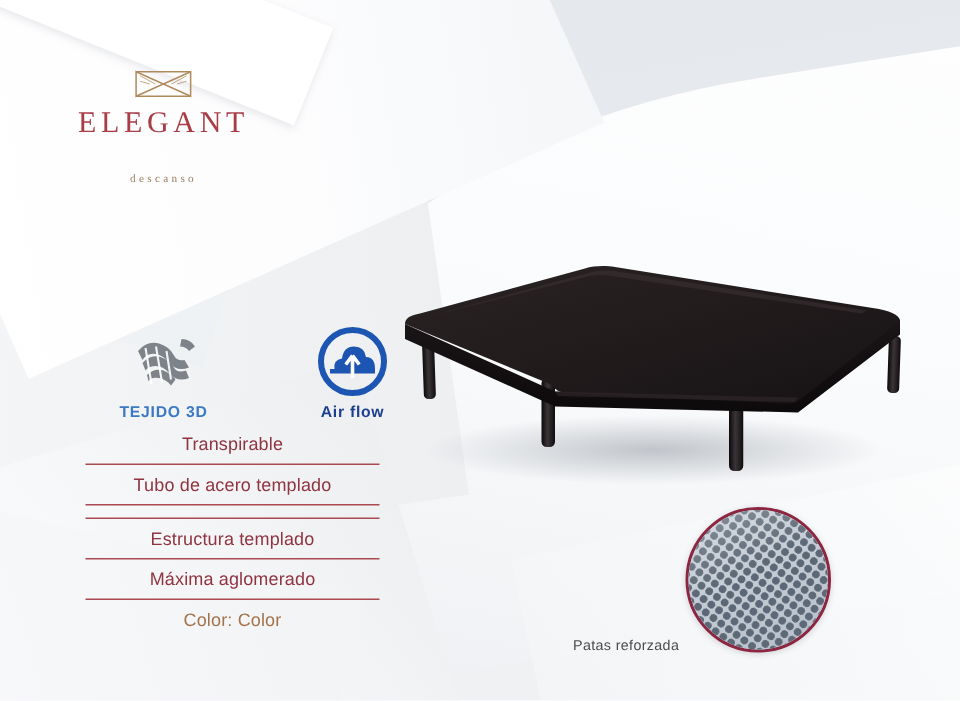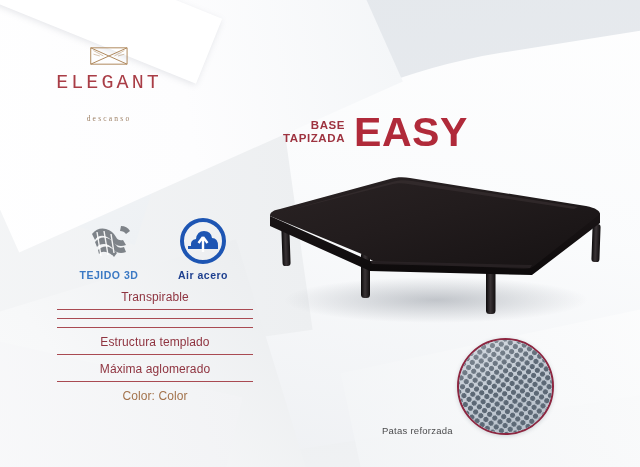--- a/index.html
+++ b/index.html
@@ -70,39 +70,39 @@
     background:linear-gradient(250deg,#ffffff 0%,#f2f4f6 100%);
     transform:rotate(-12deg);
     opacity:.85;
   }
 
   
   #brand { position:absolute; left:44px; top:46px; width:130px; text-align:center; }
   #brand .mark { display:block; height:20px; margin:0 auto 5px; }
   #brand .wordmark {
     font-size:20px; letter-spacing:3.1px; color:#a93d46; font-weight:400;
-    font-family:Liberation Mono, monospace;
+    font-family:Liberation Serif, serif;
   }
   #brand .tagline {
     font-size:7.5px; letter-spacing:2.2px; color:#9c7f63; margin-top:20px;
     font-family:"Liberation Serif", serif;
   }
 
   
   #headline { position:absolute; left:283px; top:112px; display:flex; align-items:center; }
   #headline .small {
     text-align:right; line-height:1.12; margin-right:9px; padding-bottom:2px;
     font-size:11.5px; font-weight:bold; letter-spacing:.6px; color:#9e3340;
   }
   #headline .big {
     font-size:41px; font-weight:bold; letter-spacing:.5px; color:#b02a3a; line-height:1;
   }
 
   
-  #badges { position:absolute; left:66px; top:218px; display:flex; gap:8px; align-items:flex-start; }
+  #badges { position:absolute; left:66px; top:218px; display:flex; gap:40px; align-items:flex-start; }
   .badge { width:86px; text-align:center; }
   .badge .glyph { height:46px; display:flex; align-items:center; justify-content:center; }
   .badge .cap { margin-top:5px; font-size:10.5px; font-weight:bold; letter-spacing:.5px; }
   .cap-3d { color:#3b79c4; font-size:9.5px; letter-spacing:.9px; }
   .cap-air { color:#1d3f8f; font-size:13px; font-weight:bold; letter-spacing:0; }
 
   
   #features { position:absolute; left:57px; top:283px; width:196px; }
   .feat { position:relative; text-align:center; padding:4px 0 5px; }
   .feat .txt { font-size:12px; color:#8f3440; letter-spacing:.1px; white-space:nowrap; }
@@ -167,27 +167,20 @@
         <path d="M23 11 L23 11"></path>
       </g>
       <g stroke="#b08a5e" stroke-width=".7" opacity=".8">
         <path d="M6 5 L17 11 M6 9 L13 11 M40 5 L29 11 M40 9 L33 11"></path>
       </g>
     </svg>
     <div class="wordmark">ELEGANT</div>
     <div class="tagline">descanso</div>
   </div>
 
-  <div id="headline">
-    <div class="small">
-      <div>BASE</div>
-      <div>TAPIZADA</div>
-    </div>
-    <div class="big">EASY</div>
-  </div>
 
   <div id="badges">
 
     <div class="badge">
       <div class="glyph">
         <svg width="48" height="42" viewBox="0 0 48 42">
           <g fill="#7e8389">
             <path d="M7 14 q6-7 14-5 q7 2 10 8 q2 4 7 3 l3 5 q-8 3 -13 -3 q-4 -5 -9 -6 q-6 -1 -9 4 z"></path>
             <path d="M10 22 q5 -6 12 -4 q6 2 9 7 q2 4 8 2 l2 5 q-8 3 -13 -3 q-4 -5 -9 -5 q-5 0 -7 3 z"></path>
             <path d="M13 30 q5 -5 11 -3 q5 2 8 6 l-3 4 q-3 -4 -8 -5 q-5 -1 -7 2 z"></path>
@@ -203,31 +196,32 @@
 
     <div class="badge">
       <div class="glyph">
         <svg width="46" height="46" viewBox="0 0 46 46">
           <circle cx="23" cy="23" r="21" fill="none" stroke="#1d55b3" stroke-width="4"></circle>
           <path d="M11 28 q-1 -6 5 -7 q1 -8 8 -8 q7 0 8 7 q6 0 6 8 z" fill="#1d55b3"></path>
           <rect x="8" y="28" width="30" height="3" fill="#1d55b3"></rect>
           <path d="M23 34 L23 21 M23 19 L18.5 25 M23 19 L27.5 25" stroke="#ffffff" stroke-width="2.4" fill="none"></path>
         </svg>
       </div>
-      <div class="cap cap-air">Air acero</div>
+      <div class="cap cap-air">Air flow</div>
     </div>
 
   </div>
 
   <div id="features">
     <div class="feat">
       <span class="txt">Transpirable</span>
       <span class="rule"></span>
     </div>
     <div class="feat">
+      <span class="txt">Tubo de acero templado</span>
       <span class="rule"></span>
     </div>
     <div class="feat">
       <span class="rule"></span>
     </div>
     <div class="feat">
       <span class="txt">Estructura templado</span>
       <span class="rule"></span>
     </div>
     <div class="feat">

